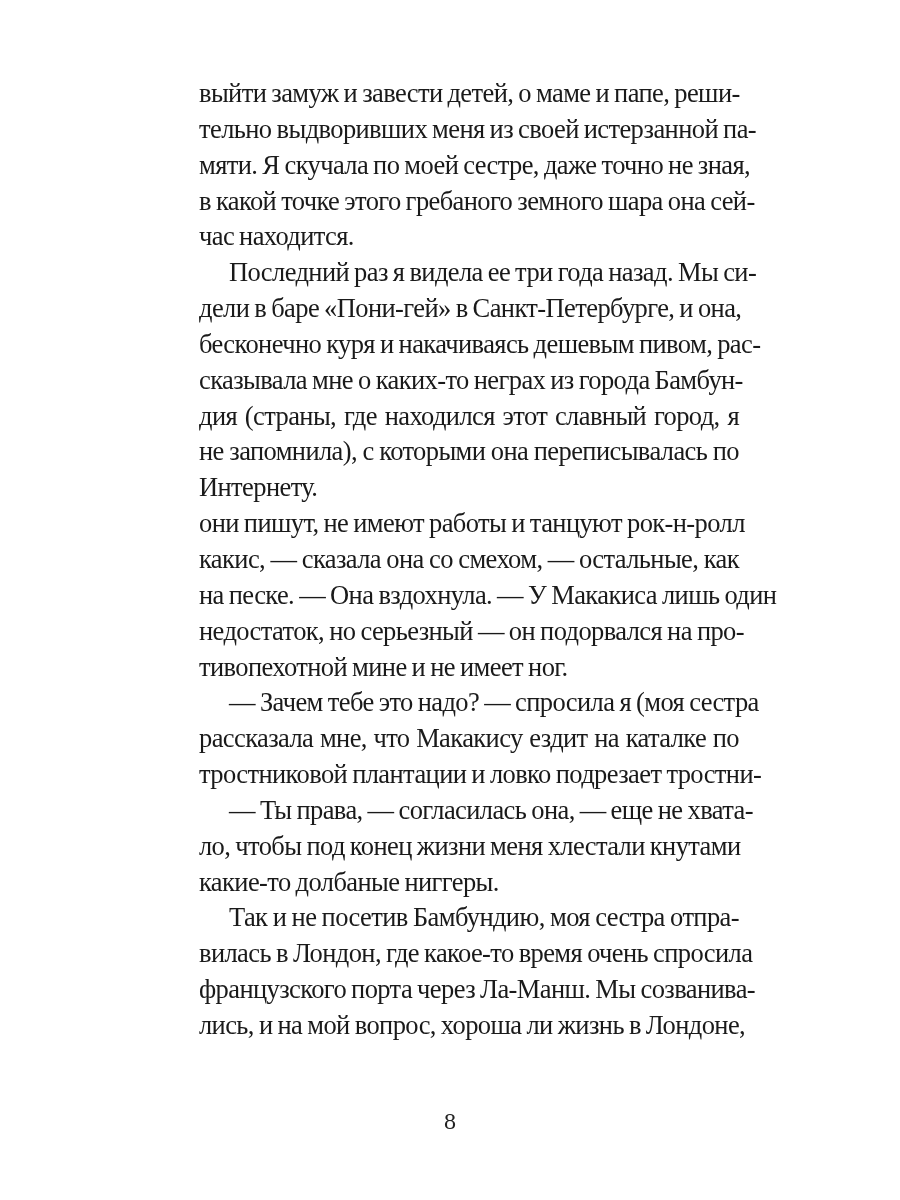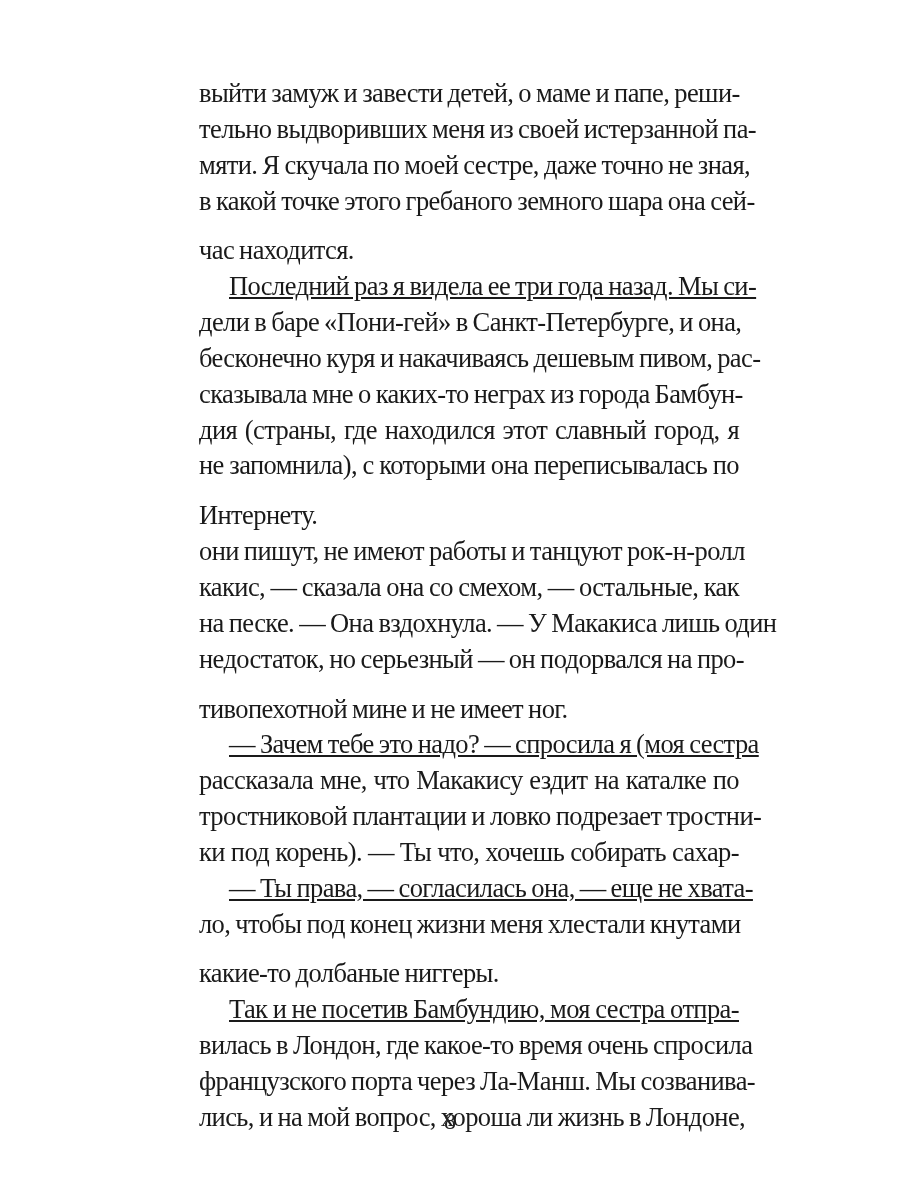--- a/index.html
+++ b/index.html
@@ -9,22 +9,22 @@
     font-family: "Liberation Serif", "DejaVu Serif", serif;
     color: #1a1a1a;
   }
   .page-text {
     position: absolute; left: 199px; top: 76px; width: 540px;
     font-size: 26.5px; line-height: 35.85px;
     letter-spacing: -0.6px; word-spacing: -1px;
     text-align: justify; hyphens: manual;
   }
   .line { display: block; white-space: nowrap; text-align-last: justify; text-align: justify; height: 35.85px; }
-  .line.last { text-align-last: left; margin-top: 14px; }
-  .line.indent { padding-left: 30px; text-decoration: underline; }
+  .line.last { text-align-last: left; }
+  .line.indent { padding-left: 30px; }
   .page-number {
     position: absolute; top: 1108px; left: 0; width: 900px; text-align: center;
     font-size: 24px; color: #222;
   }
 </style>
 </head>
 <body>
 
 <div class="page-text" id="page-text">
     <span class="line">выйти замуж и завести детей, о маме и папе, реши-</span>
@@ -40,21 +40,20 @@
     <span class="line">не запомнила), с которыми она переписывалась по</span>
     <span class="line last">Интернету.</span>
     <span class="line">они пишут, не имеют работы и танцуют рок-н-ролл</span>
     <span class="line">какис, — сказала она со смехом, — остальные, как</span>
     <span class="line">на песке. — Она вздохнула. — У Макакиса лишь один</span>
     <span class="line">недостаток, но серьезный — он подорвался на про-</span>
     <span class="line last">тивопехотной мине и не имеет ног.</span>
     <span class="line indent">— Зачем тебе это надо? — спросила я (моя сестра</span>
     <span class="line">рассказала мне, что Макакису ездит на каталке по</span>
     <span class="line">тростниковой плантации и ловко подрезает тростни-</span>
-    <span class="line">ки под корень). — Ты что, хочешь собирать сахар-</span>
     <span class="line indent">— Ты права, — согласилась она, — еще не хвата-</span>
     <span class="line">ло, чтобы под конец жизни меня хлестали кнутами</span>
     <span class="line last">какие-то долбаные ниггеры.</span>
     <span class="line indent">Так и не посетив Бамбундию, моя сестра отпра-</span>
     <span class="line">вилась в Лондон, где какое-то время очень спросила</span>
     <span class="line">французского порта через Ла-Манш. Мы созванива-</span>
     <span class="line">лись, и на мой вопрос, хороша ли жизнь в Лондоне,</span>
   </div>
 <div class="page-number">8</div>
 

